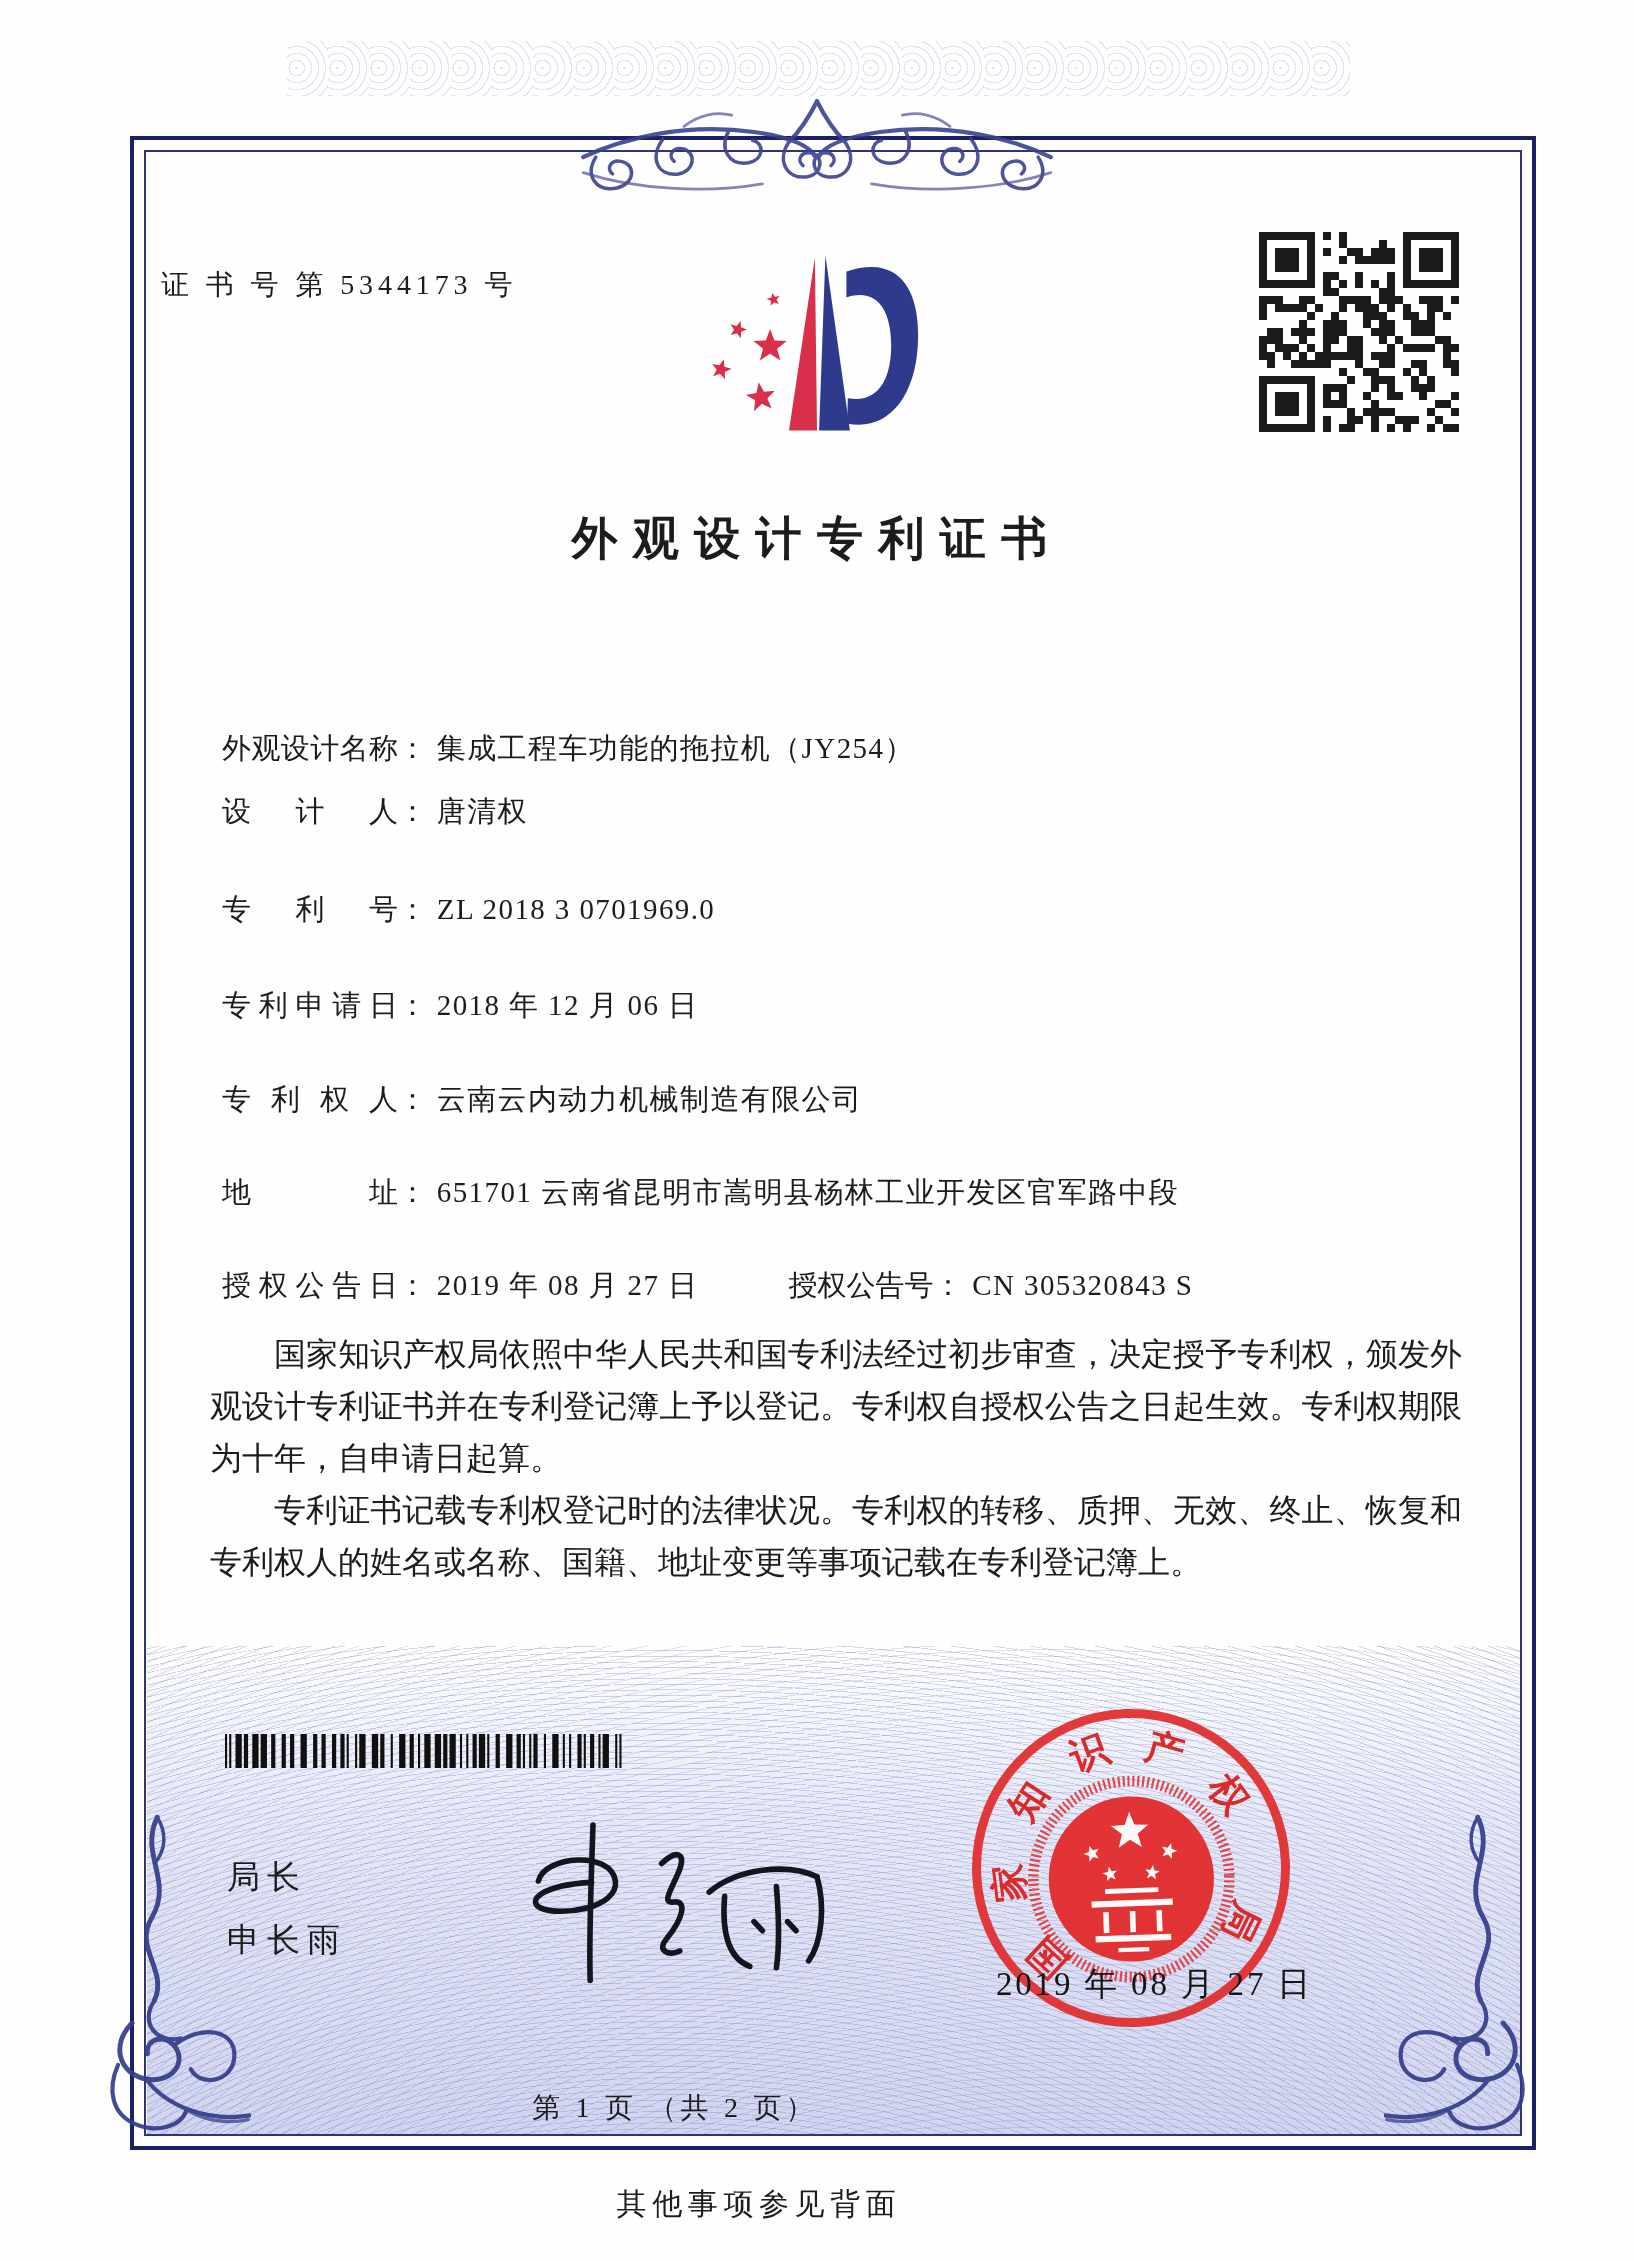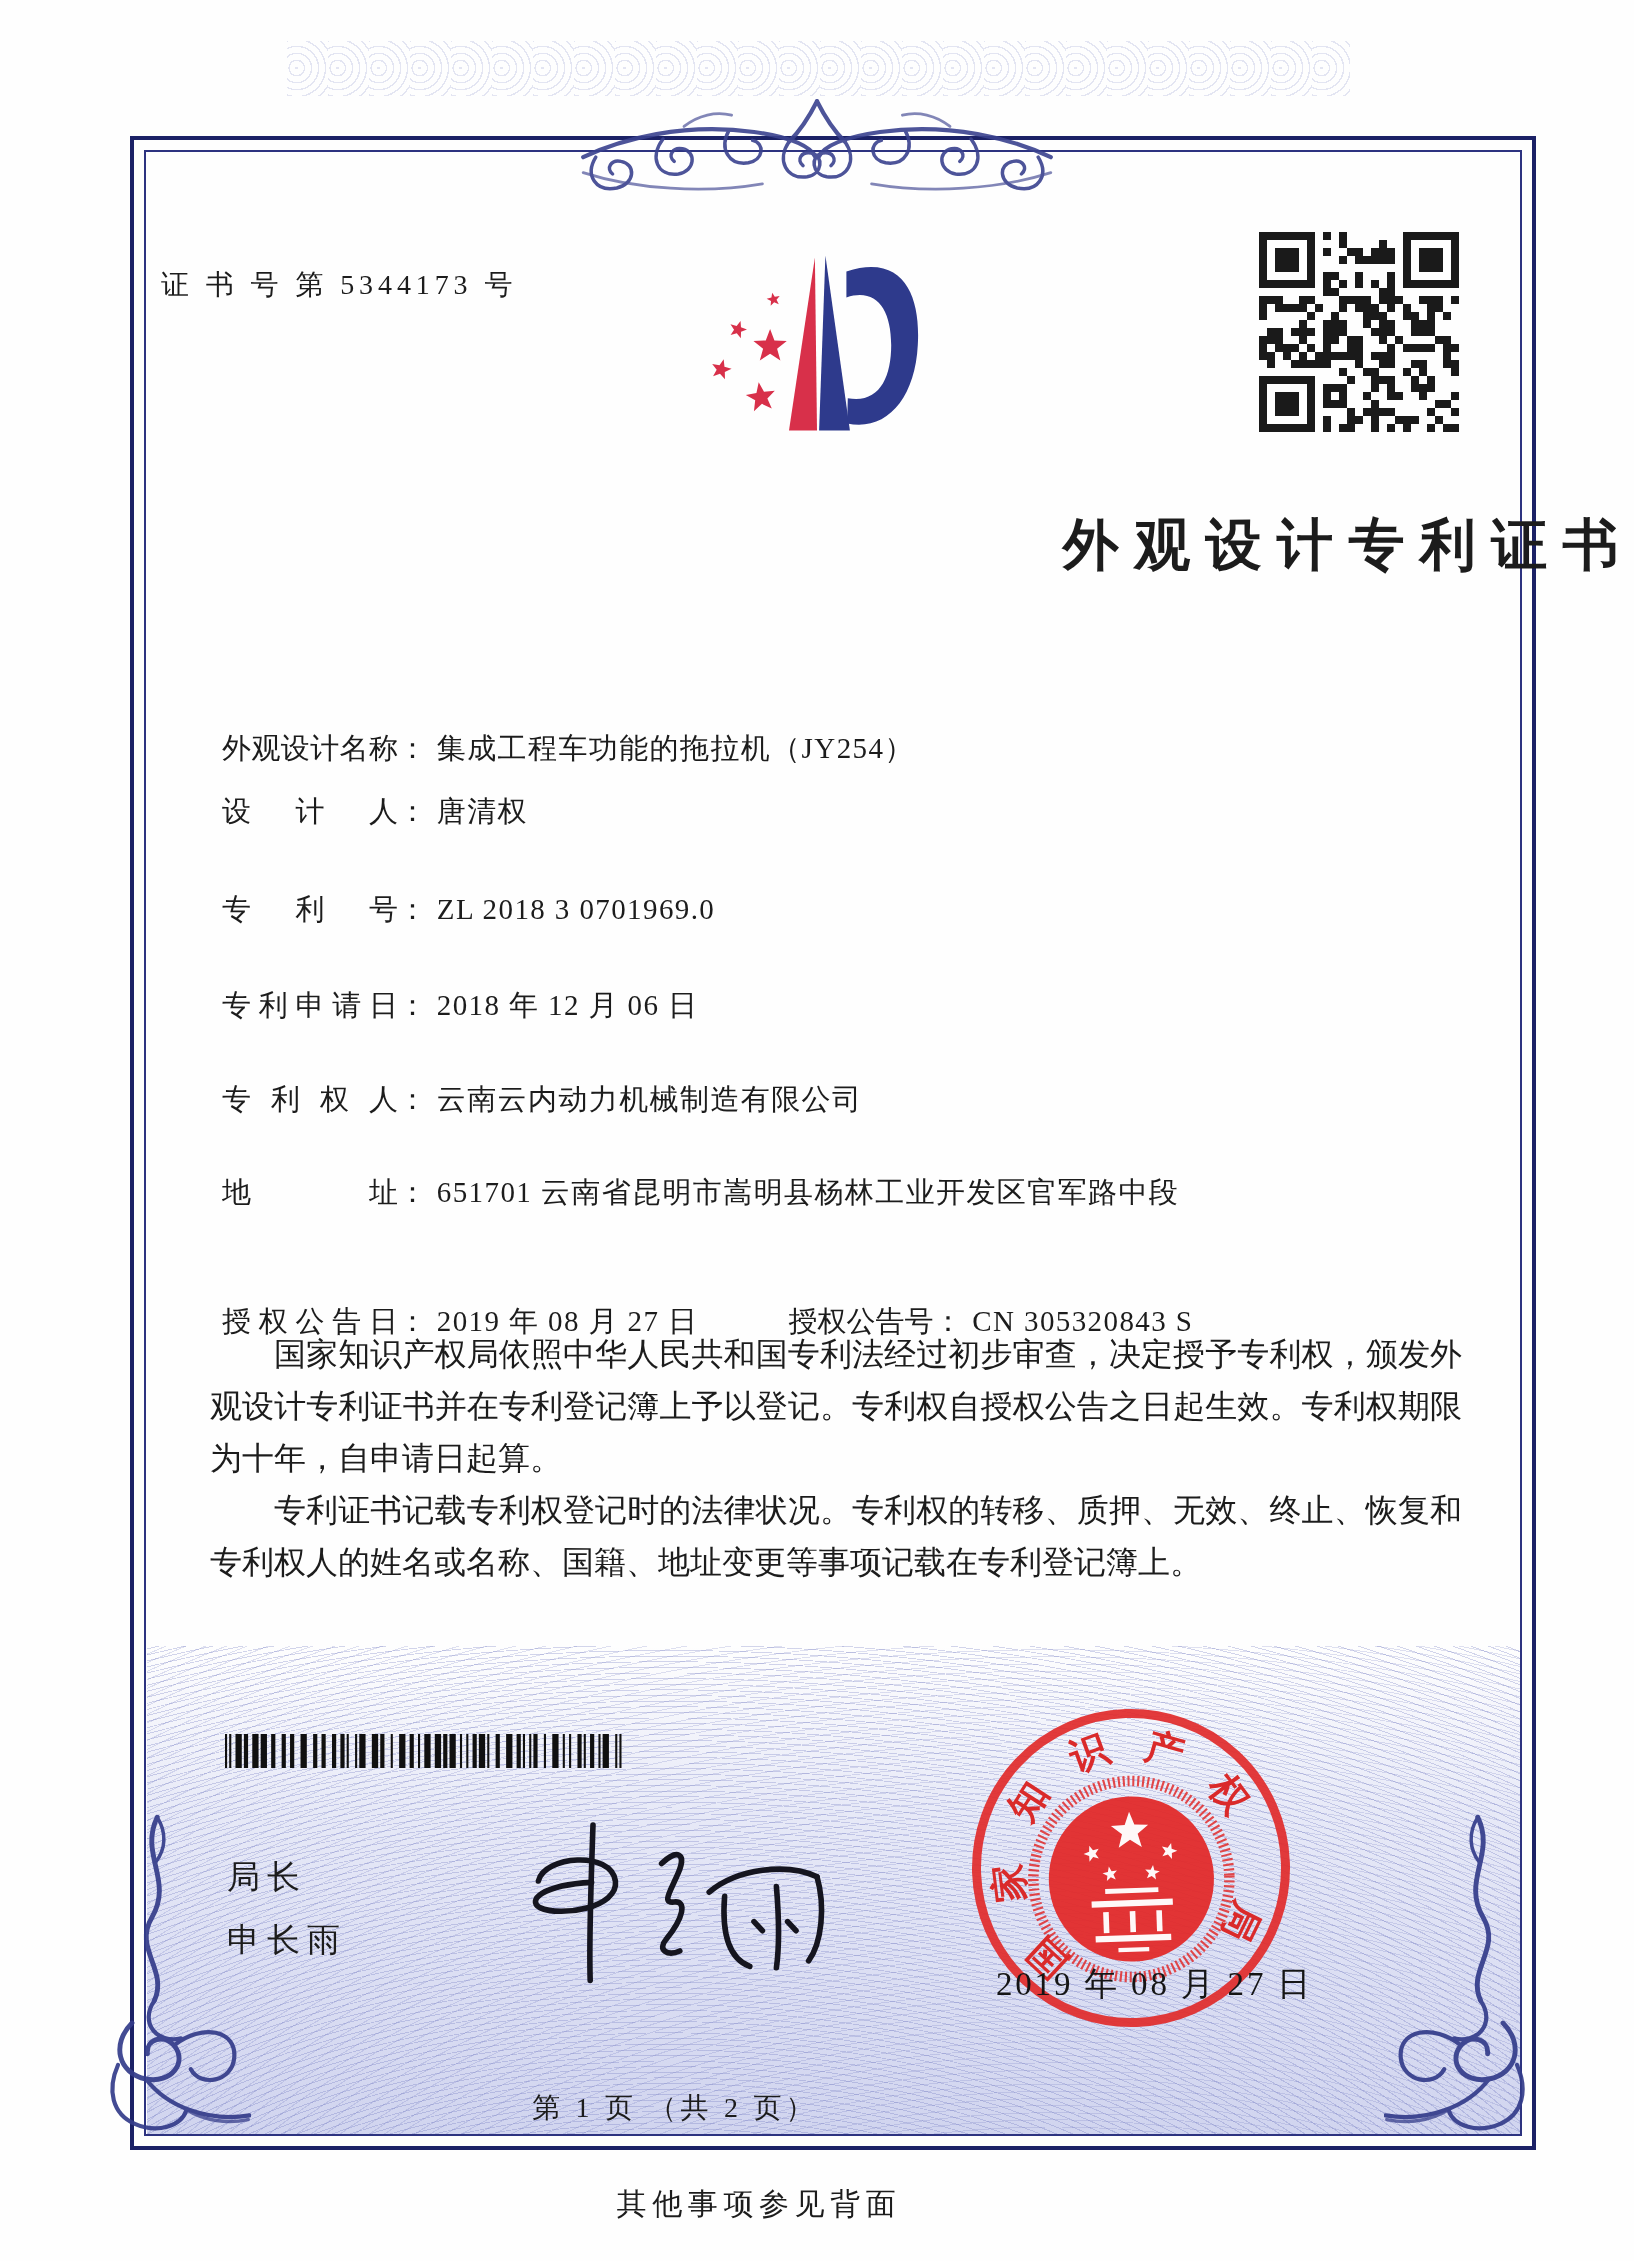--- a/index.html
+++ b/index.html
@@ -23,30 +23,30 @@
       repeating-radial-gradient(ellipse 1679px 1049px at 38% 175%, rgba(108,116,190,.30) 0 1.4px, rgba(255,255,255,0) 1.4px 9px),
       repeating-radial-gradient(ellipse 1959px 1329px at 66% 195%, rgba(108,116,190,.22) 0 1.4px, rgba(255,255,255,0) 1.4px 10.5px),
       linear-gradient(180deg, rgba(235,237,250,0) 0%, rgba(223,226,245,.75) 34%, rgba(206,210,238,.95) 100%);
     z-index:1;}
   .ornament{position:absolute;z-index:2;}
   .ornament svg{display:block;}
   
   .cert-no{position:absolute;left:161px;top:266px;font-size:28px;letter-spacing:4.9px;z-index:3;font-family:Liberation Serif, serif;}
   .logo{position:absolute;left:670px;top:233px;width:280px;height:224px;z-index:3;}
   .qr{position:absolute;left:1259px;top:232px;width:200px;height:200px;z-index:3;}
-  .doc-title{position:absolute;left:0;top:508px;width:1634px;text-align:right;
-    font-size:56px;font-weight:700;letter-spacing:15.4px;z-index:3;}
+  .doc-title{position:absolute;left:0;top:508px;width:1634px;text-align:center;
+    font-size:46px;font-weight:700;letter-spacing:15.4px;z-index:3;}
   
   .field-row{position:absolute;left:222px;font-size:29px;display:flex;align-items:baseline;
     white-space:nowrap;z-index:3;}
   .flabel{display:inline-block;width:176px;text-align:justify;text-align-last:justify;}
   .fcolon{display:inline-block;}
   .fvalue{margin-left:9.8px;letter-spacing:1.4px;}
   .fgroup2{margin-left:90px;display:flex;align-items:baseline;}
-  .flabel2{display:inline-block;margin-top:36px;}
+  .flabel2{display:inline-block;}
   
   .body-text{position:absolute;left:210px;top:1328px;width:1252px;font-size:32px;
     line-height:52px;text-align:justify;z-index:3;}
   .body-text p{margin:0;text-indent:64px;}
   
   .barcode{position:absolute;left:225px;top:1734px;width:400px;height:34px;z-index:3;}
   .signer-title{position:absolute;left:227px;top:1855px;font-size:33px;letter-spacing:7px;z-index:3;}
   .signer-name{position:absolute;left:227px;top:1918px;font-size:33px;letter-spacing:7px;z-index:3;}
   .signature{position:absolute;left:474px;top:1797px;width:364px;height:210px;z-index:3;}
   .seal{position:absolute;left:972px;top:1709px;width:318px;height:318px;border-radius:50%;

